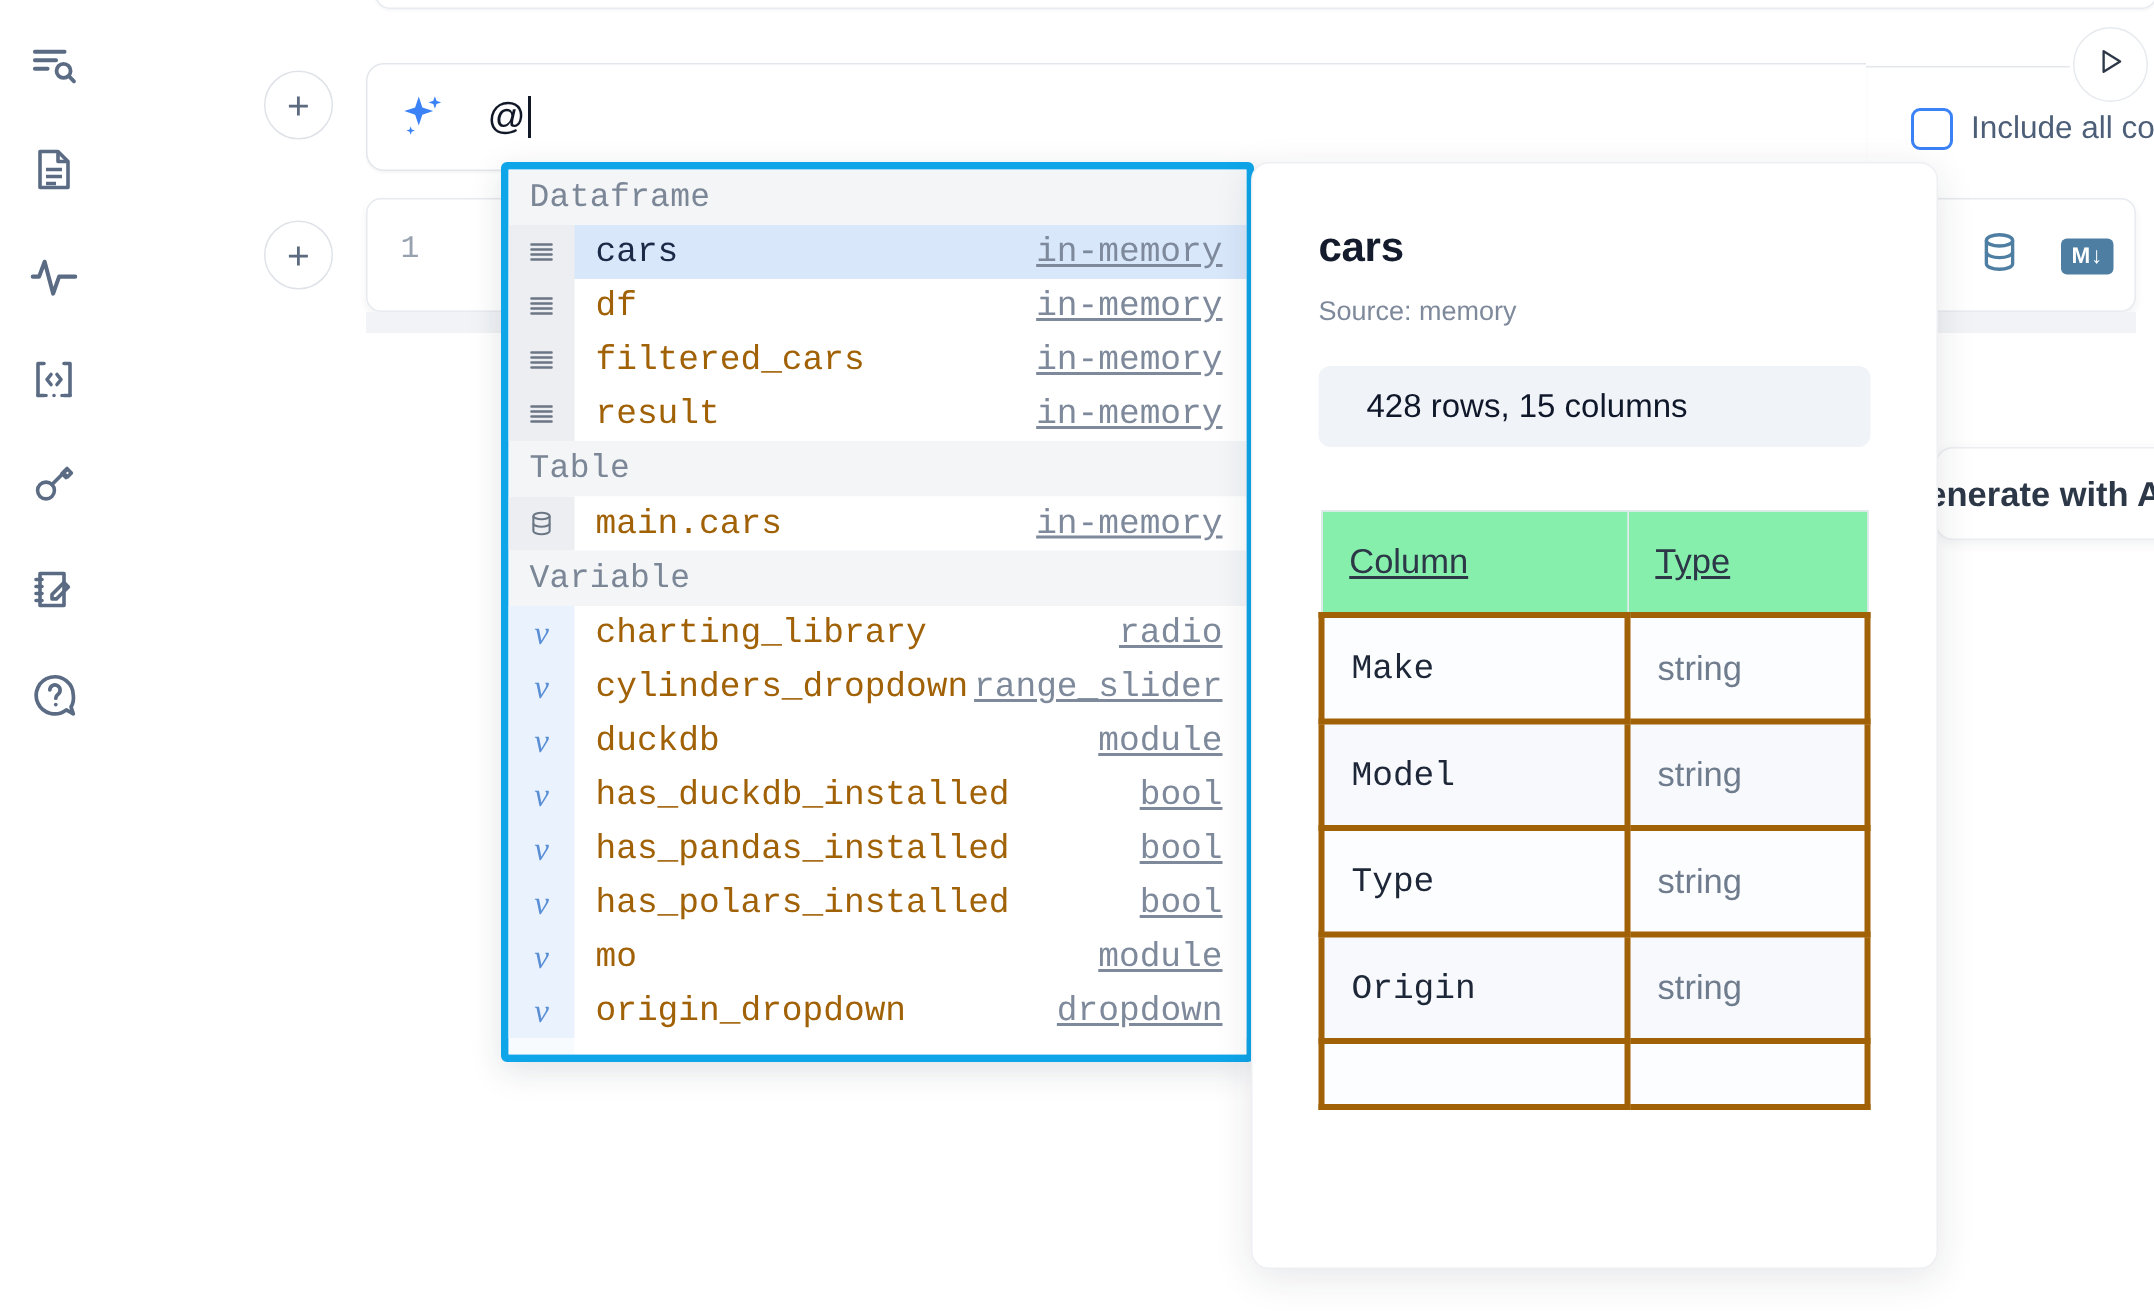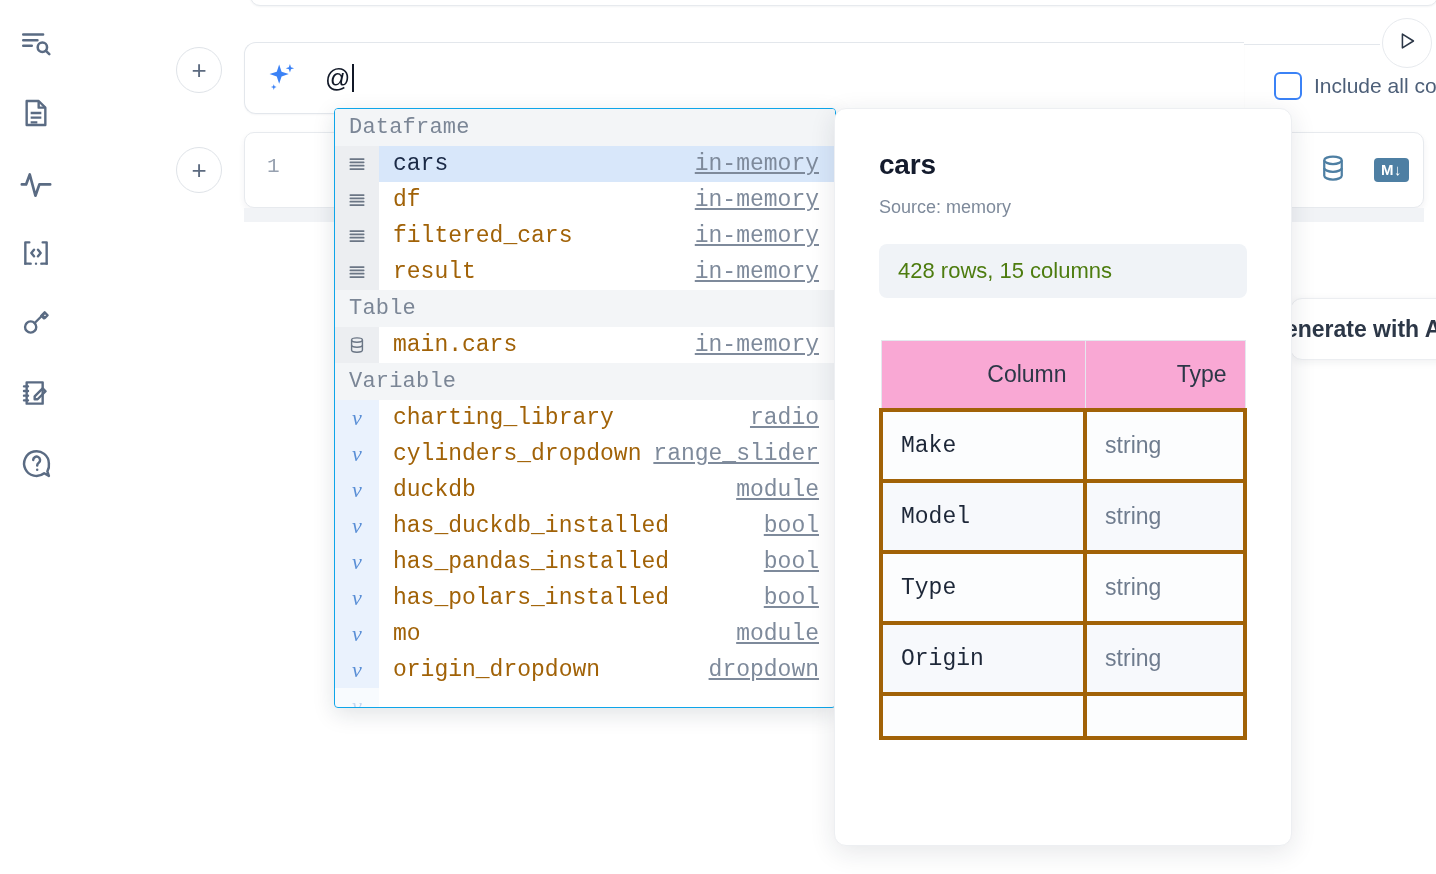--- a/index.html
+++ b/index.html
@@ -181,21 +181,21 @@
     white-space: nowrap;
     margin-left: -42px;
   }
 
   
   .ac {
     position: absolute;
     left: 334px; top: 108px;
     width: 502px; height: 600px;
     background: #ffffff;
-    border: 1px solid #0ea5e9;
+    border: 5px solid #0ea5e9;
     border-radius: 4px;
     box-shadow: 0 6px 22px rgba(25,35,55,.13);
     overflow: hidden;
     z-index: 20;
   }
   .ac-group {
     background: #f3f5f7;
     color: #7b8696;
     font-family: "Liberation Mono", monospace;
     font-size: 22px;
@@ -257,37 +257,38 @@
     letter-spacing: -.2px;
   }
   .pv-source {
     margin-top: 16px;
     font-size: 18px; color: #7e8a9b;
   }
   .pv-shape {
     margin-top: 26px;
     background: #f0f3f7;
     border-radius: 8px;
-    padding: 14px 19px;
-    font-size: 22px; color: #4d7c0f;
+    padding: 14px 32px;
+    font-size: 22px; color: #0f172a;
   }
   .pv-table {
     margin-top: 42px;
     width: 368px;
     border-collapse: collapse;
     border: 1px solid #e4e8ee;
   }
   .pv-table th {
-    background: #f9a8d4;
-    text-align: right;
+    background: #86efac;
+    text-align: left;
     font-weight: 400;
     font-size: 23px;
     color: #2c3747;
     padding: 20px 18px;
     border: 1px solid #e4e8ee;
+    text-decoration: underline;
   }
   .pv-table td {
     padding: 20px 18px;
     border: 4px solid #a16207;
     font-size: 23px;
   }
   .pv-table td.col {
     font-family: "Liberation Mono", monospace;
     color: #1d2738;
     background: #fcfdfe;

